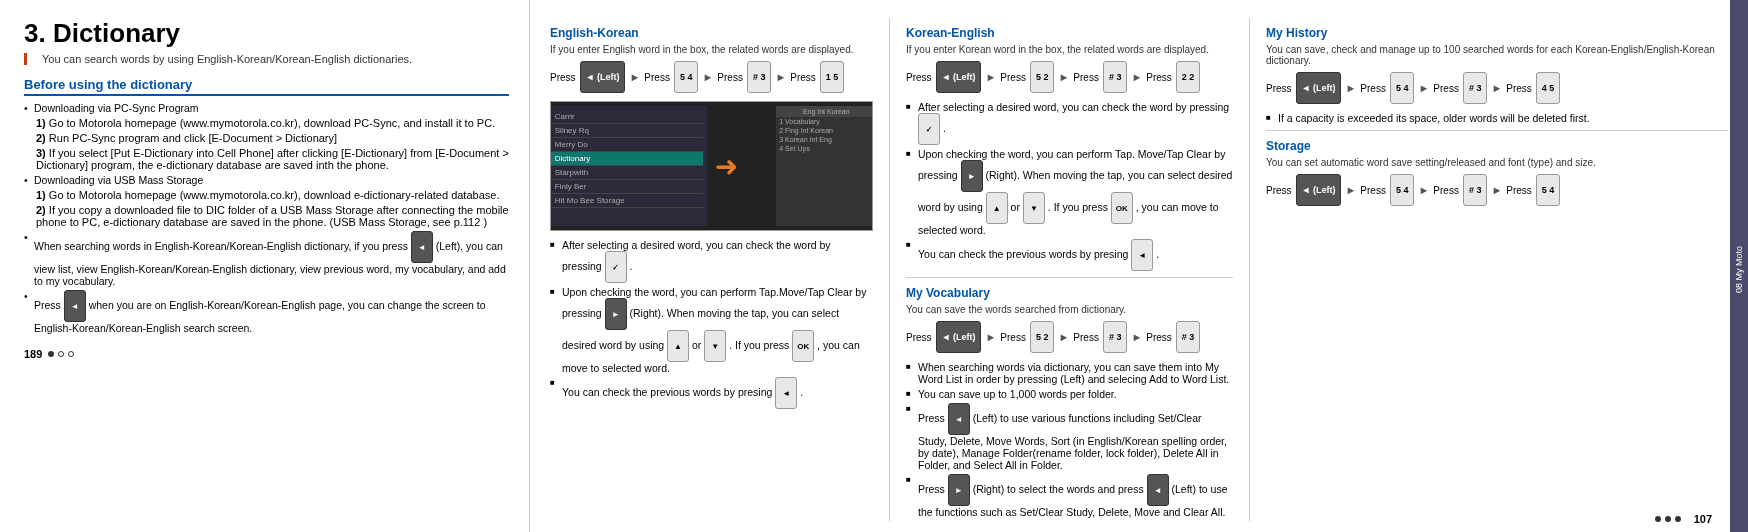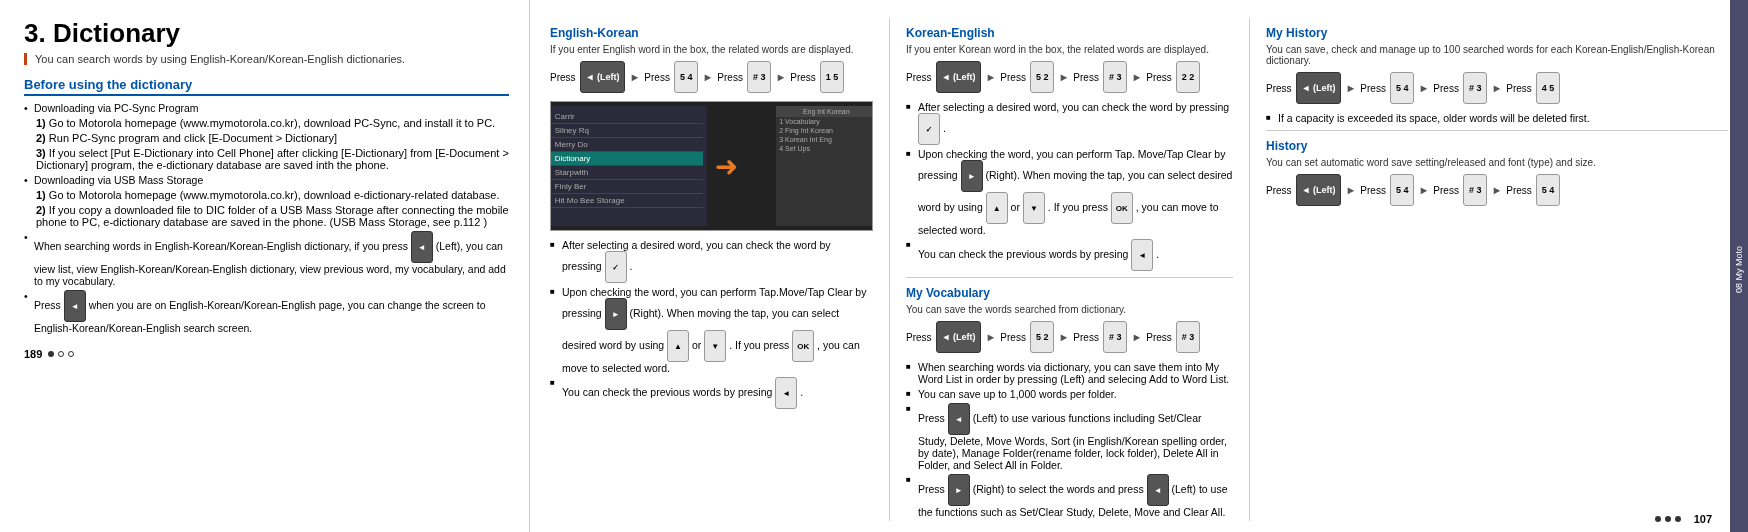--- a/index.html
+++ b/index.html
@@ -50,21 +50,21 @@
     h1 {
       font-size: 26px;
       font-weight: bold;
       margin-bottom: 4px;
     }
     .subtitle {
       font-size: 11px;
       color: #333;
       margin-bottom: 12px;
       border-left: 3px solid #c2410c;
-      padding-left: 8px;
+      padding-left: 15px;
     }
     h2 {
       font-size: 13px;
       font-weight: bold;
       color: #0055aa;
       border-bottom: 2px solid #0055aa;
       padding-bottom: 2px;
       margin-bottom: 6px;
     }
     h3 {
@@ -387,21 +387,21 @@
         <span class="press-btn"># 3</span>
         <span class="arrow-right">►</span>
         <span class="press-word">Press</span>
         <span class="press-btn">4 5</span>
       </div>
 
       <div class="square-bullet">If a capacity is exceeded its space, older words will be deleted first.</div>
 
       <hr class="divider">
 
-      <h3>History</h3>
+      <h3>Storage</h3>
       <div class="section-desc">You can set automatic word save setting/released and font (type) and size.</div>
 
       <div class="press-sequence">
         <span class="press-word">Press</span>
         <span class="press-btn dark">◄ (Left)</span>
         <span class="arrow-right">►</span>
         <span class="press-word">Press</span>
         <span class="press-btn">5 4</span>
         <span class="arrow-right">►</span>
         <span class="press-word">Press</span>

